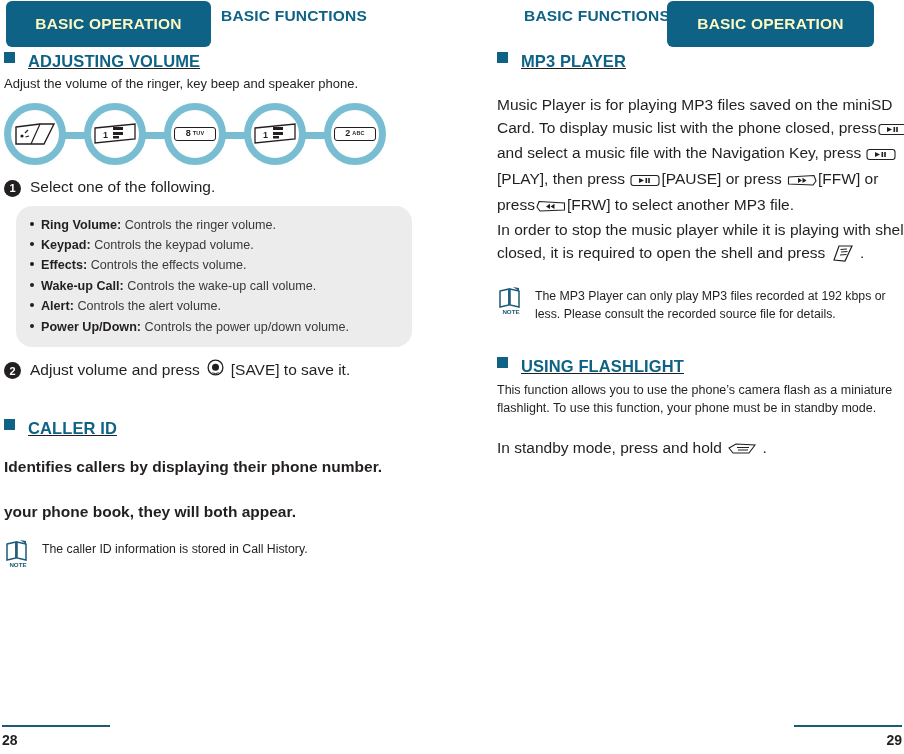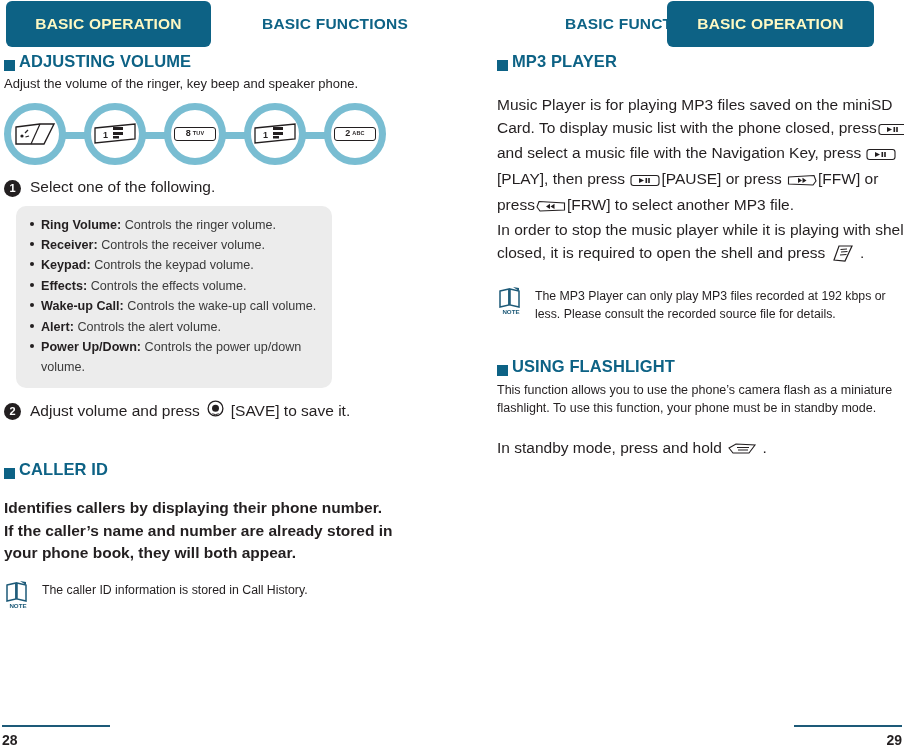--- a/index.html
+++ b/index.html
@@ -31,45 +31,45 @@
     font-size: 15.5px;
     font-weight: bold;
     letter-spacing: .2px;
     display: flex; align-items: center; justify-content: center;
     padding: 0 14px;
   }
   .tab-pill.left  { left: 6px; top: 1px; width: 205px; }
   .tab-pill.right { left: 667px; top: 1px; width: 207px; }
   .tab-plain {
     position: absolute;
-    top: 9px; height: 30px;
+    top: 1px; height: 30px;
     display: flex; align-items: center;
     color: #0d6285;
     font-size: 15.5px;
     font-weight: bold;
     letter-spacing: .2px;
-    margin-left: 41px;
   }
   .tab-plain.left  { left: 221px; }
   .tab-plain.right { left: 524px; }
 
   
   .col {
     position: absolute;
     top: 52px;
     width: 420px;
   }
   .col.left  { left: 4px; }
   .col.right { left: 497px; }
 
   
   .sec-head {
-    display: flex; align-items: flex-end;
-    gap: 4px;
+    display: flex; align-items: flex-start;
+    gap: 13px;
     margin: 0 0 4px 0;
+    text-decoration: underline;
   }
   .sec-square {
     width: 11px; height: 11px;
     background: #0d6285;
     display: inline-block;
     flex: 0 0 auto;
   }
   .sec-title {
     color: #0d6285;
     font-size: 16.5px;
@@ -152,23 +152,23 @@
     font-size: 15.5px;
     line-height: 1.3;
     display: flex; align-items: center;
     flex-wrap: wrap;
     gap: 5px;
   }
 
   
   .bullet-box {
     margin: 9px 8px 0 12px;
-    width: 316px;
+    width: 396px;
     background: #ececec;
-    border-radius: 10px;
+    border-radius: 16px;
     padding: 9px 14px 10px 14px;
   }
   .bullet-row {
     display: flex; align-items: baseline;
     gap: 7px;
     font-size: 12.6px;
     line-height: 1.62;
   }
   .bullet-dot {
     flex: 0 0 auto;
@@ -295,25 +295,20 @@
     <div class="step">
       <div class="step-badge">1</div>
       <div class="step-text">Select one of the following.</div>
     </div>
 
     <div class="bullet-box">
       <div class="bullet-row">
         <span class="bullet-dot"></span>
         <span><span class="bullet-term">Ring Volume:</span>
         <span class="bullet-desc">Controls the ringer volume.</span></span>
-      </div>
-      <div class="bullet-row">
-        <span class="bullet-dot"></span>
-        <span><span class="bullet-term">Receiver:</span>
-        <span class="bullet-desc">Controls the receiver volume.</span></span>
       </div>
       <div class="bullet-row">
         <span class="bullet-dot"></span>
         <span><span class="bullet-term">Keypad:</span>
         <span class="bullet-desc">Controls the keypad volume.</span></span>
       </div>
       <div class="bullet-row">
         <span class="bullet-dot"></span>
         <span><span class="bullet-term">Effects:</span>
         <span class="bullet-desc">Controls the effects volume.</span></span>
@@ -350,21 +345,21 @@
       </div>
     </div>
 
 
     <div class="sec-head" style="margin-top:38px;">
       <span class="sec-square"></span>
       <span class="sec-title">CALLER ID</span>
     </div>
     <p class="body-lg" style="margin-top:18px;font-weight:bold;">
       <span>Identifies callers by displaying their phone number.</span><br>
-      <span>If the caller’s name and number are already stored in</span><br>
+      <br>
       <span>your phone book, they will both appear.</span>
     </p>
 
     <div class="note" style="margin-top:14px;">
       <span class="note-icon">
         <svg width="28" height="30" viewBox="0 0 28 30">
           <path d="M3 6 L12 4 L12 20 L3 22 Z" fill="#fff" stroke="#1d5a78" stroke-width="1.5"></path>
           <path d="M13 4 L22 6 L22 22 L13 20 Z" fill="#fff" stroke="#1d5a78" stroke-width="1.5"></path>
           <path d="M12 4 L12 20" stroke="#1d5a78" stroke-width="1.5"></path>
           <path d="M16 2 L22 6 L22 3 Z" fill="#1d5a78"></path>

